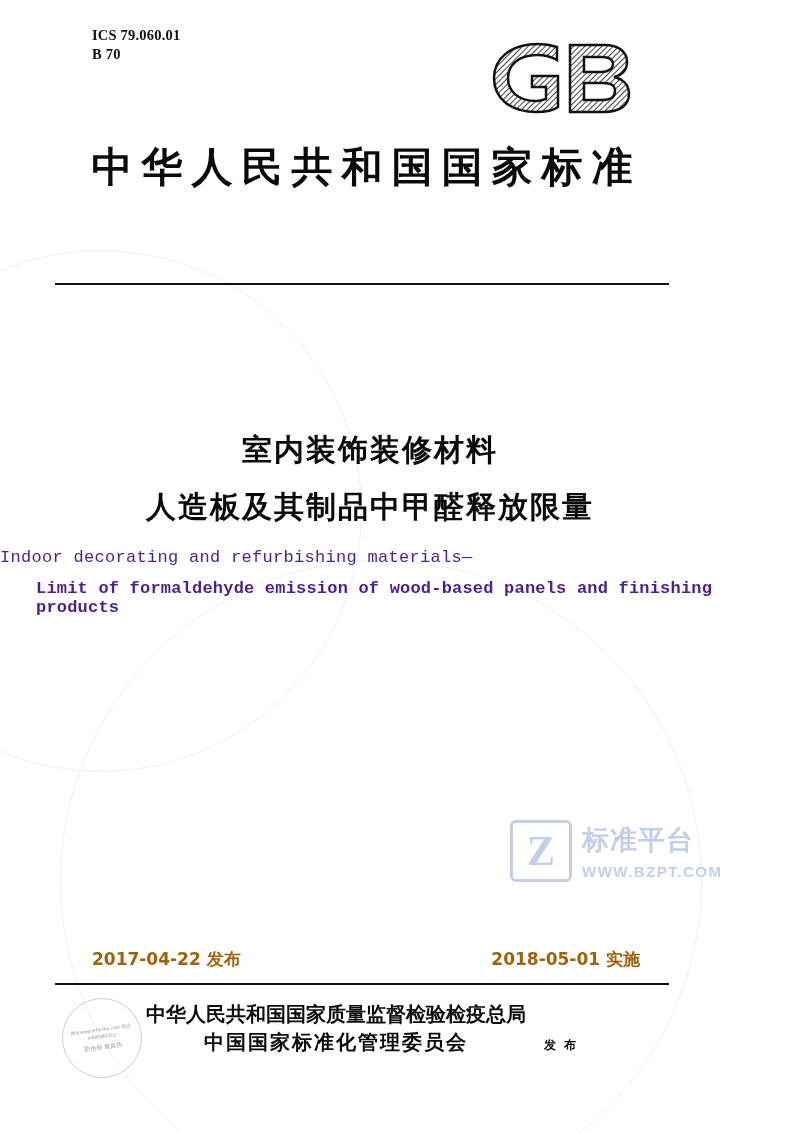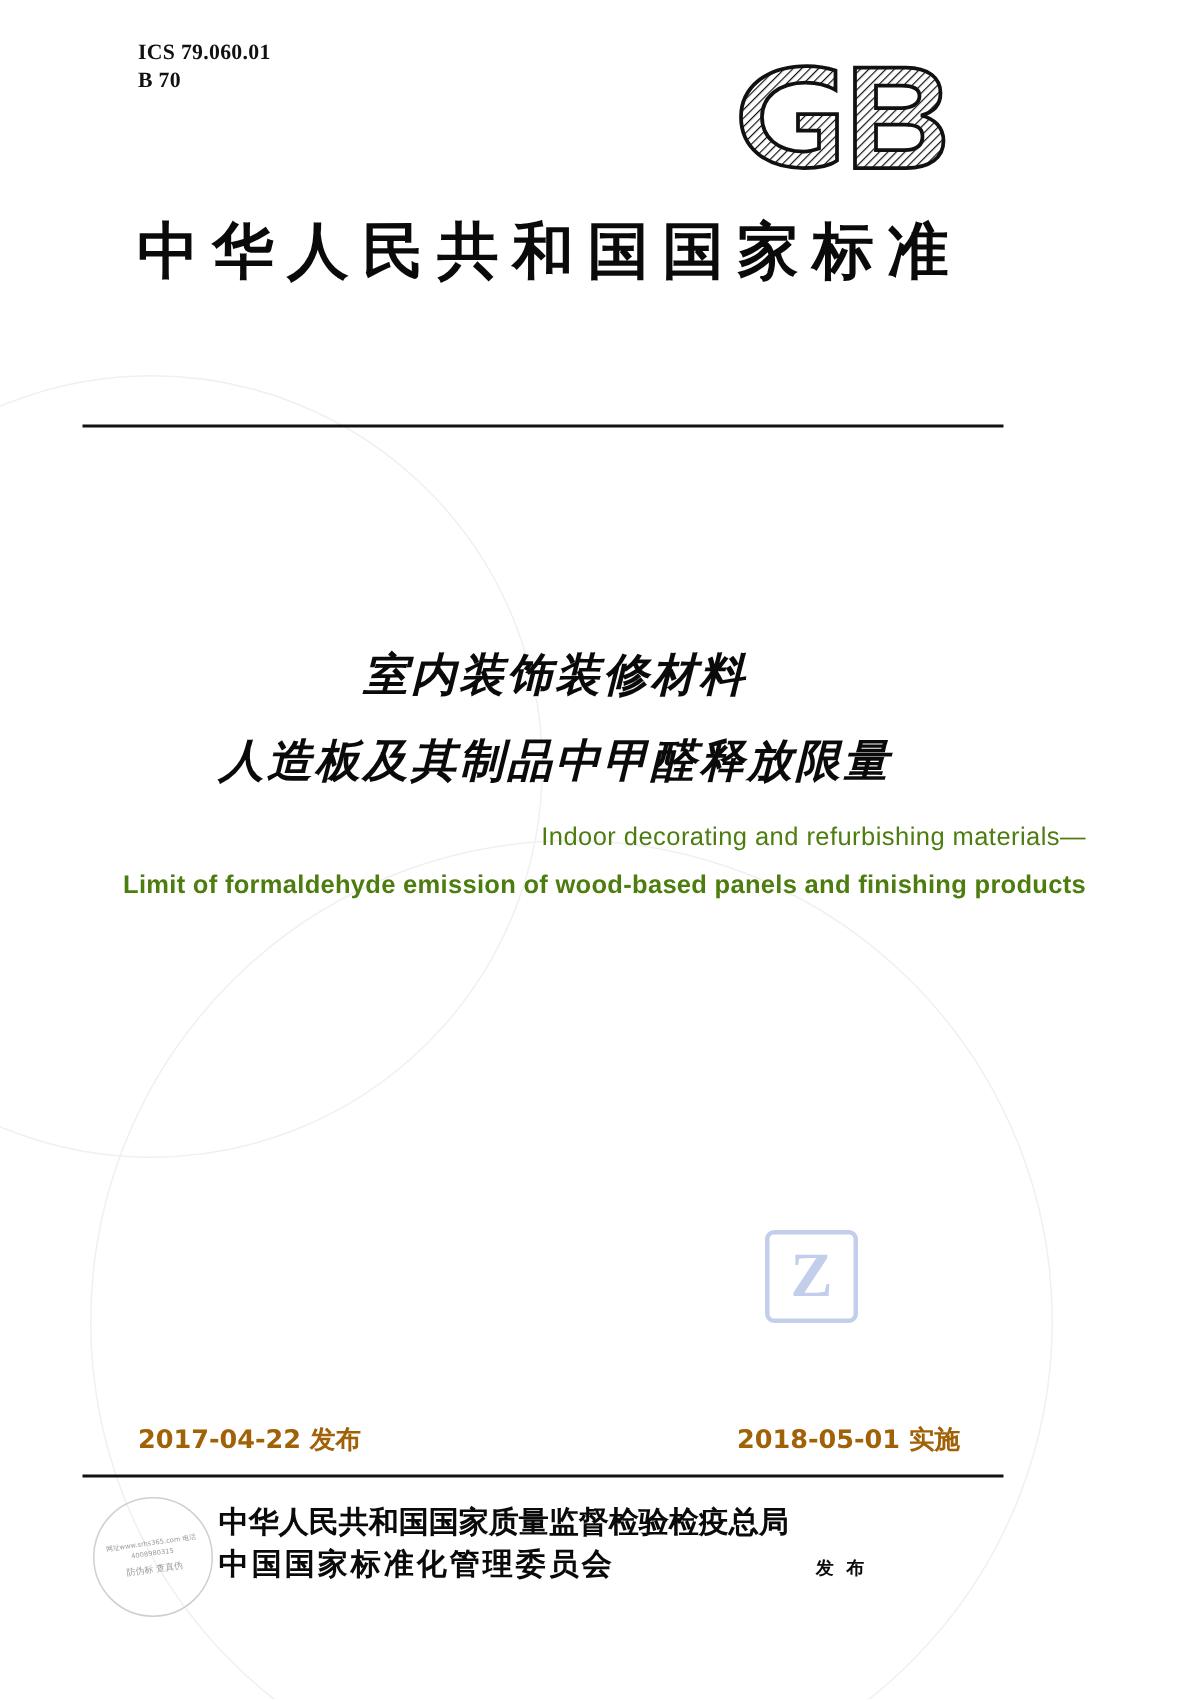--- a/index.html
+++ b/index.html
@@ -86,42 +86,41 @@
     background: #111;
   }
 
   
   .subject {
     position: absolute;
     left: 16px;
     right: 0;
     top: 430px;
     text-align: center;
-    font-style: italic;
   }
   .subject .line1,
   .subject .line2 {
     font-family: "DejaVu Sans", sans-serif;
     font-weight: bold;
     color: #0a0a0a;
     font-size: 30px;
     letter-spacing: 2px;
   }
   .subject .line2 {
     margin-top: 16px;
   }
 
   .subject-en {
     position: absolute;
     left: 0;
     right: 0;
     top: 548px;
-    text-align: right;
-    font-family: Liberation Sans, sans-serif;
-    color: #4d7c0f;
+    text-align: left;
+    font-family: Liberation Mono, monospace;
+    color: #4c1d95;
   }
   .subject-en .en1 {
     font-size: 17px;
     letter-spacing: 0.3px;
   }
   .subject-en .en2 {
     margin-top: 12px;
     font-size: 17px;
     font-weight: bold;
     letter-spacing: 0.2px;
@@ -209,20 +208,21 @@
   .issuers {
     position: absolute;
     left: 0;
     right: 0;
     top: 1000px;
     display: flex;
     align-items: center;
     justify-content: center;
   }
   .issuer-names {
+    text-align: center;
     font-family: "DejaVu Sans", sans-serif;
     font-weight: bold;
     font-size: 20px;
     color: #0a0a0a;
     line-height: 28px;
   }
   .issuer-names .l2 {
     letter-spacing: 2px;
   }
   .issue-word {
@@ -306,20 +306,24 @@
 
   <div class="subject-en">
     <div class="en1">Indoor decorating and refurbishing materials—</div>
     <div class="en2">Limit of formaldehyde emission of wood-based panels and finishing products</div>
   </div>
 
   <div class="watermark">
     <div class="wm-mark">
       <div class="wm-z">Z</div>
     </div>
+    <div class="wm-text">
+      <div class="wm-title">标准平台</div>
+      <div class="wm-url">WWW.BZPT.COM</div>
+    </div>
   </div>
 
   <div class="dates">
     <div>2017-04-22 发布</div>
     <div>2018-05-01 实施</div>
   </div>
 
   <div class="footer-rule"></div>
 
   <div class="seal">

